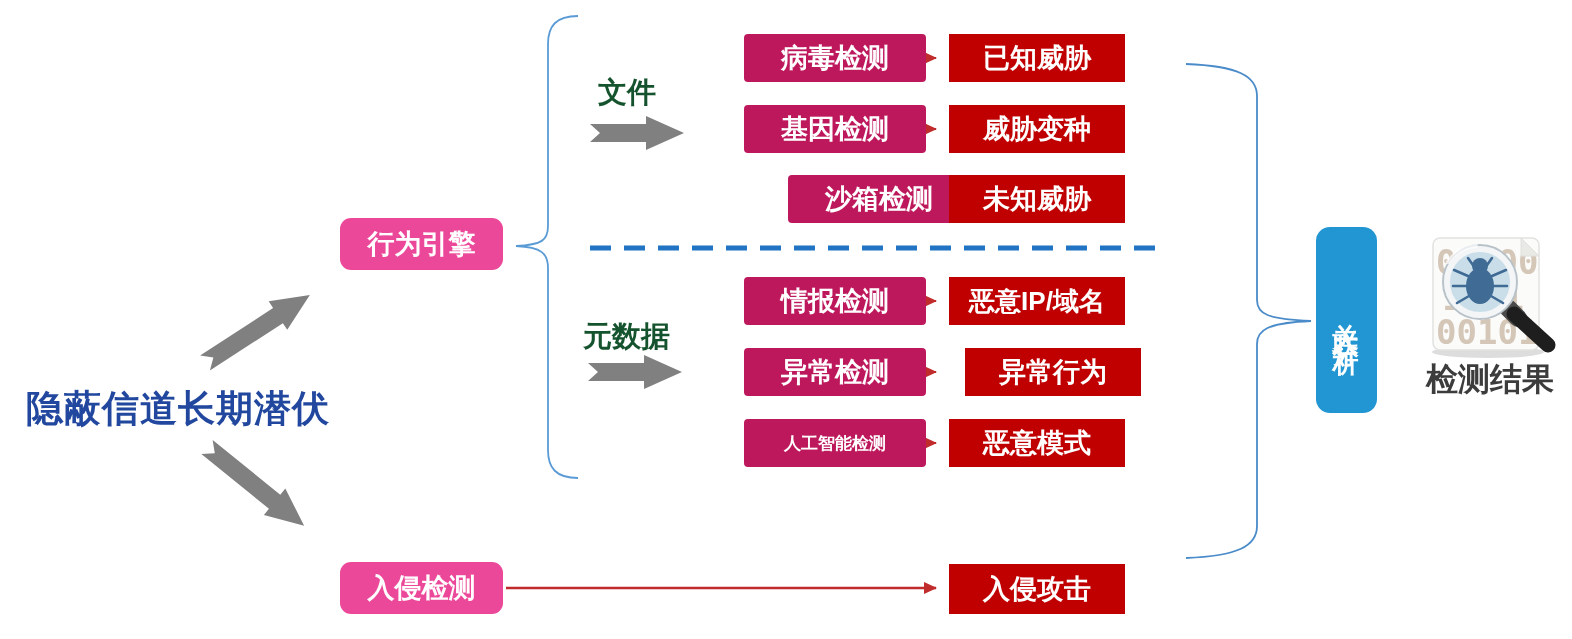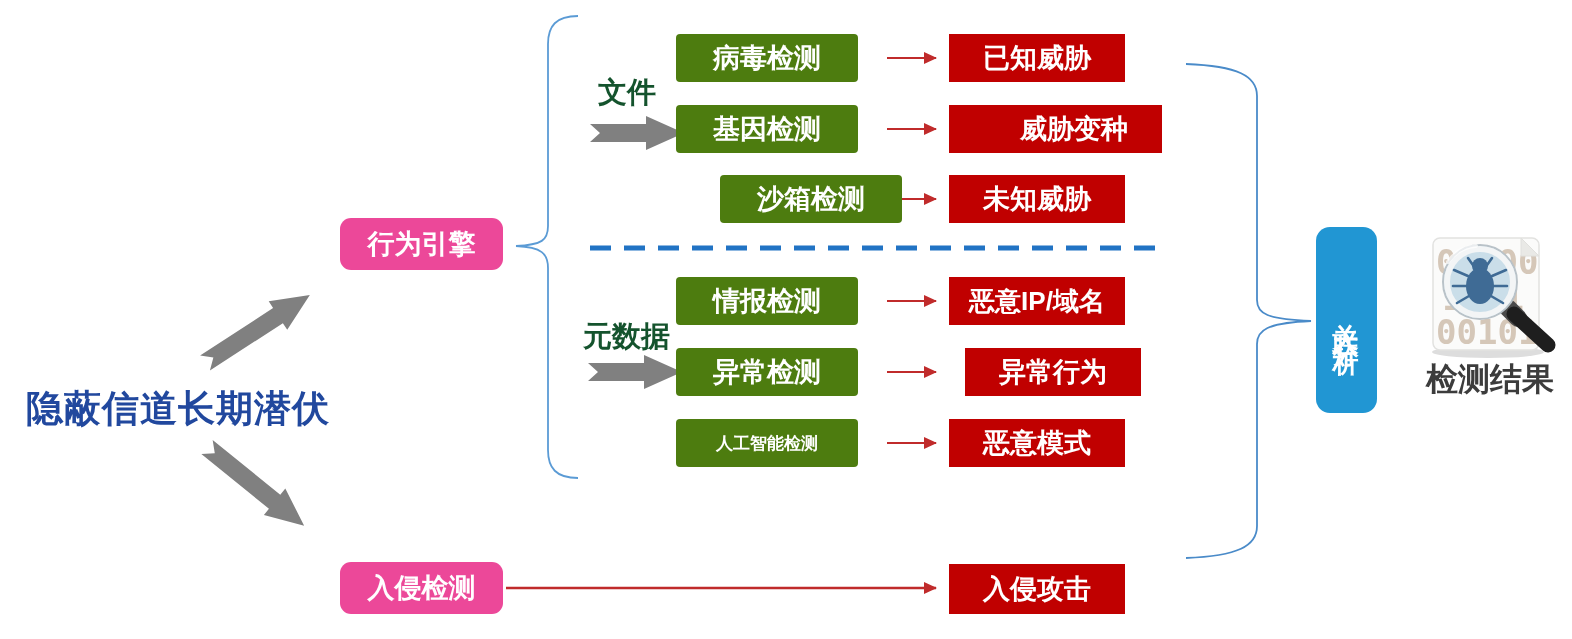--- a/index.html
+++ b/index.html
@@ -5,21 +5,21 @@
   html,body{margin:0;padding:0;background:#fff;}
   .stage{
     position:relative;width:1572px;height:639px;background:#ffffff;
     font-family:"Liberation Sans", sans-serif;overflow:hidden;
   }
   svg.overlay{position:absolute;left:0;top:0;width:1572px;height:639px;}
   .box{
     position:absolute;display:flex;align-items:center;justify-content:center;
     color:#ffffff;font-weight:bold;white-space:nowrap;
   }
-  .box.blue{left:676px;width:182px;height:48px;background:#4d7c0f;border-radius:4px;font-size:27px;}
+  .box.blue{left:744px;width:182px;height:48px;background:#be185d;border-radius:4px;font-size:27px;}
   .box.red{left:949px;width:176px;height:48px;background:#C00000;border-radius:0;font-size:27px;}
   .box.gray{left:340px;width:163px;height:52px;background:#ec4899;border-radius:11px;font-size:27px;}
   .title{
     position:absolute;left:26px;top:384px;font-size:37px;font-weight:bold;
     color:#21489E;letter-spacing:1px;white-space:nowrap;
   }
   .grouplbl{
     position:absolute;font-size:29px;font-weight:bold;color:#14532d;white-space:nowrap;
   }
   .analysis{
@@ -86,21 +86,21 @@
   <div class="box gray" style="top:562px;">入侵检测</div>
 
   <div class="grouplbl" style="left:598px;top:73px;">文件</div>
   <div class="grouplbl" style="left:583px;top:317px;">元数据</div>
 
   <div class="box blue" style="top:34px;">病毒检测</div>
   <div class="box blue" style="top:105px;">基因检测</div>
   <div class="box blue" style="top:175px;margin-left:44px;">沙箱检测</div>
 
   <div class="box red" style="top:34px;text-align:right;">已知威胁</div>
-  <div class="box red" style="top:105px;padding-left:37px;">威胁变种</div>
+  <div class="box red" style="top:105px;">威胁变种</div>
   <div class="box red" style="top:175px;">未知威胁</div>
 
   <div class="box blue" style="top:277px;">情报检测</div>
   <div class="box blue" style="top:348px;">异常检测</div>
   <div class="box blue" style="top:419px;font-size:17px;">人工智能检测</div>
 
   <div class="box red" style="top:277px;font-size:26px;">恶意IP/域名</div>
   <div class="box red" style="top:348px;margin-left:16px;">异常行为</div>
   <div class="box red" style="top:419px;">恶意模式</div>
 

